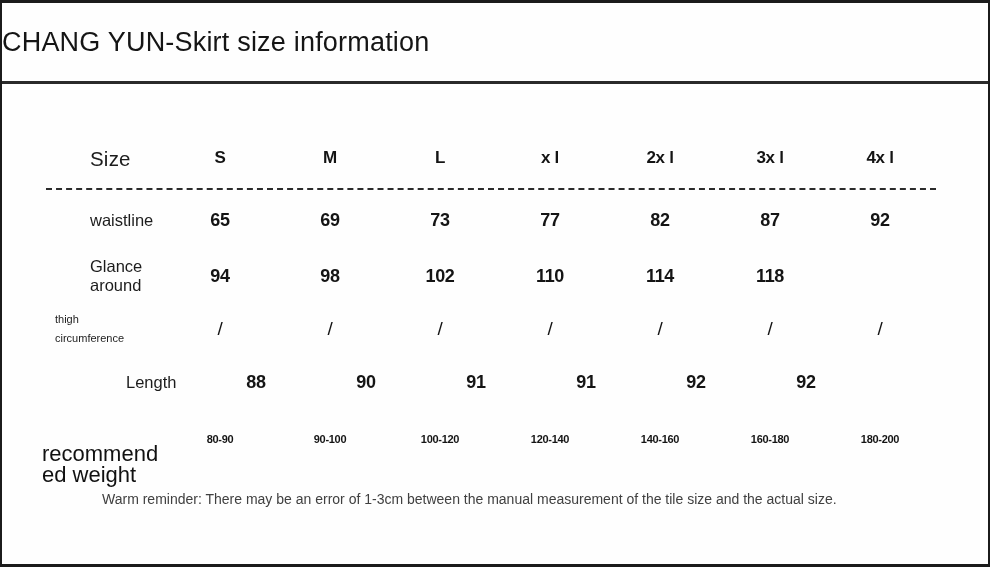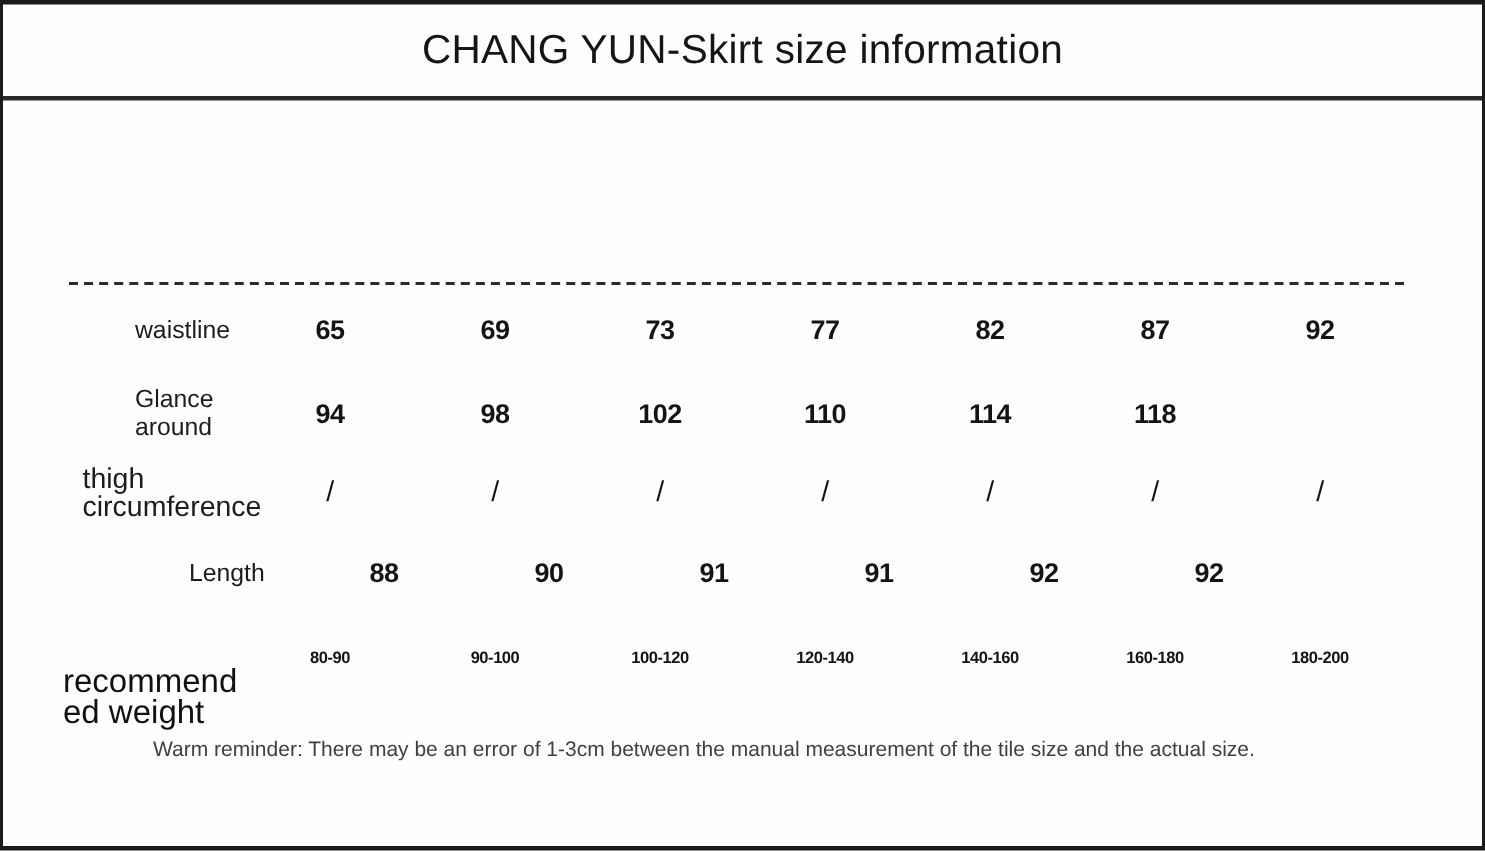--- a/index.html
+++ b/index.html
@@ -17,25 +17,24 @@
     height: 567px;
     background: #fefefe;
     border: 2px solid #1b1b1b;
     border-top-width: 3px;
     border-bottom-width: 3px;
   }
   
   .title-bar {
     position: absolute;
     top: 0; left: 0; right: 0;
-    height: 64px;
+    height: 81px;
     border-bottom: 3px solid #2a2a2a;
     display: flex;
     align-items: center;
-    justify-content: center;
   }
   .title-text {
     font-size: 27px;
     font-weight: 500;
     letter-spacing: 0.2px;
     color: #151515;
   }
   
   .trow {
     position: absolute;
@@ -69,21 +68,21 @@
     top: 185px;
     left: 44px;
     width: 890px;
     height: 0;
     border-top: 2.5px dashed #2b2b2b;
   }
   
   .r-waist  { top: 200px; height: 34px; }
   .r-glance { top: 249px; height: 48px; }
   .r-thigh  { top: 303px; height: 46px; }
-  .r-thigh .lbl { padding-left: 53px; font-size: 19px; }
+  .r-thigh .lbl { padding-left: 53px; font-size: 11px; }
   .r-thigh .val { font-weight: normal; font-size: 19px; }
   .r-length { top: 361px; height: 36px; margin-left: 36px; }
   .r-weight { top: 415px; height: 36px; }
   .r-weight .val { font-size: 11px; }
   .weight-lbl {
     padding-left: 40px;
     font-size: 22px;
     line-height: 21px;
     position: relative;
     top: 25px;
@@ -102,20 +101,30 @@
 </style>
 </head>
 <body>
 
 <div class="frame">
 
   <div class="title-bar">
     <span class="title-text">CHANG YUN-Skirt size information</span>
   </div>
 
+  <div class="trow r-header">
+    <div class="lbl size-lbl">Size</div>
+    <div class="val col-h">S</div>
+    <div class="val col-h">M</div>
+    <div class="val col-h">L</div>
+    <div class="val col-h">x l</div>
+    <div class="val col-h">2x l</div>
+    <div class="val col-h">3x l</div>
+    <div class="val col-h">4x l</div>
+  </div>
 
   <div class="dashed"></div>
 
   <div class="trow r-waist">
     <div class="lbl">waistline</div>
     <div class="val">65</div>
     <div class="val">69</div>
     <div class="val">73</div>
     <div class="val">77</div>
     <div class="val">82</div>

